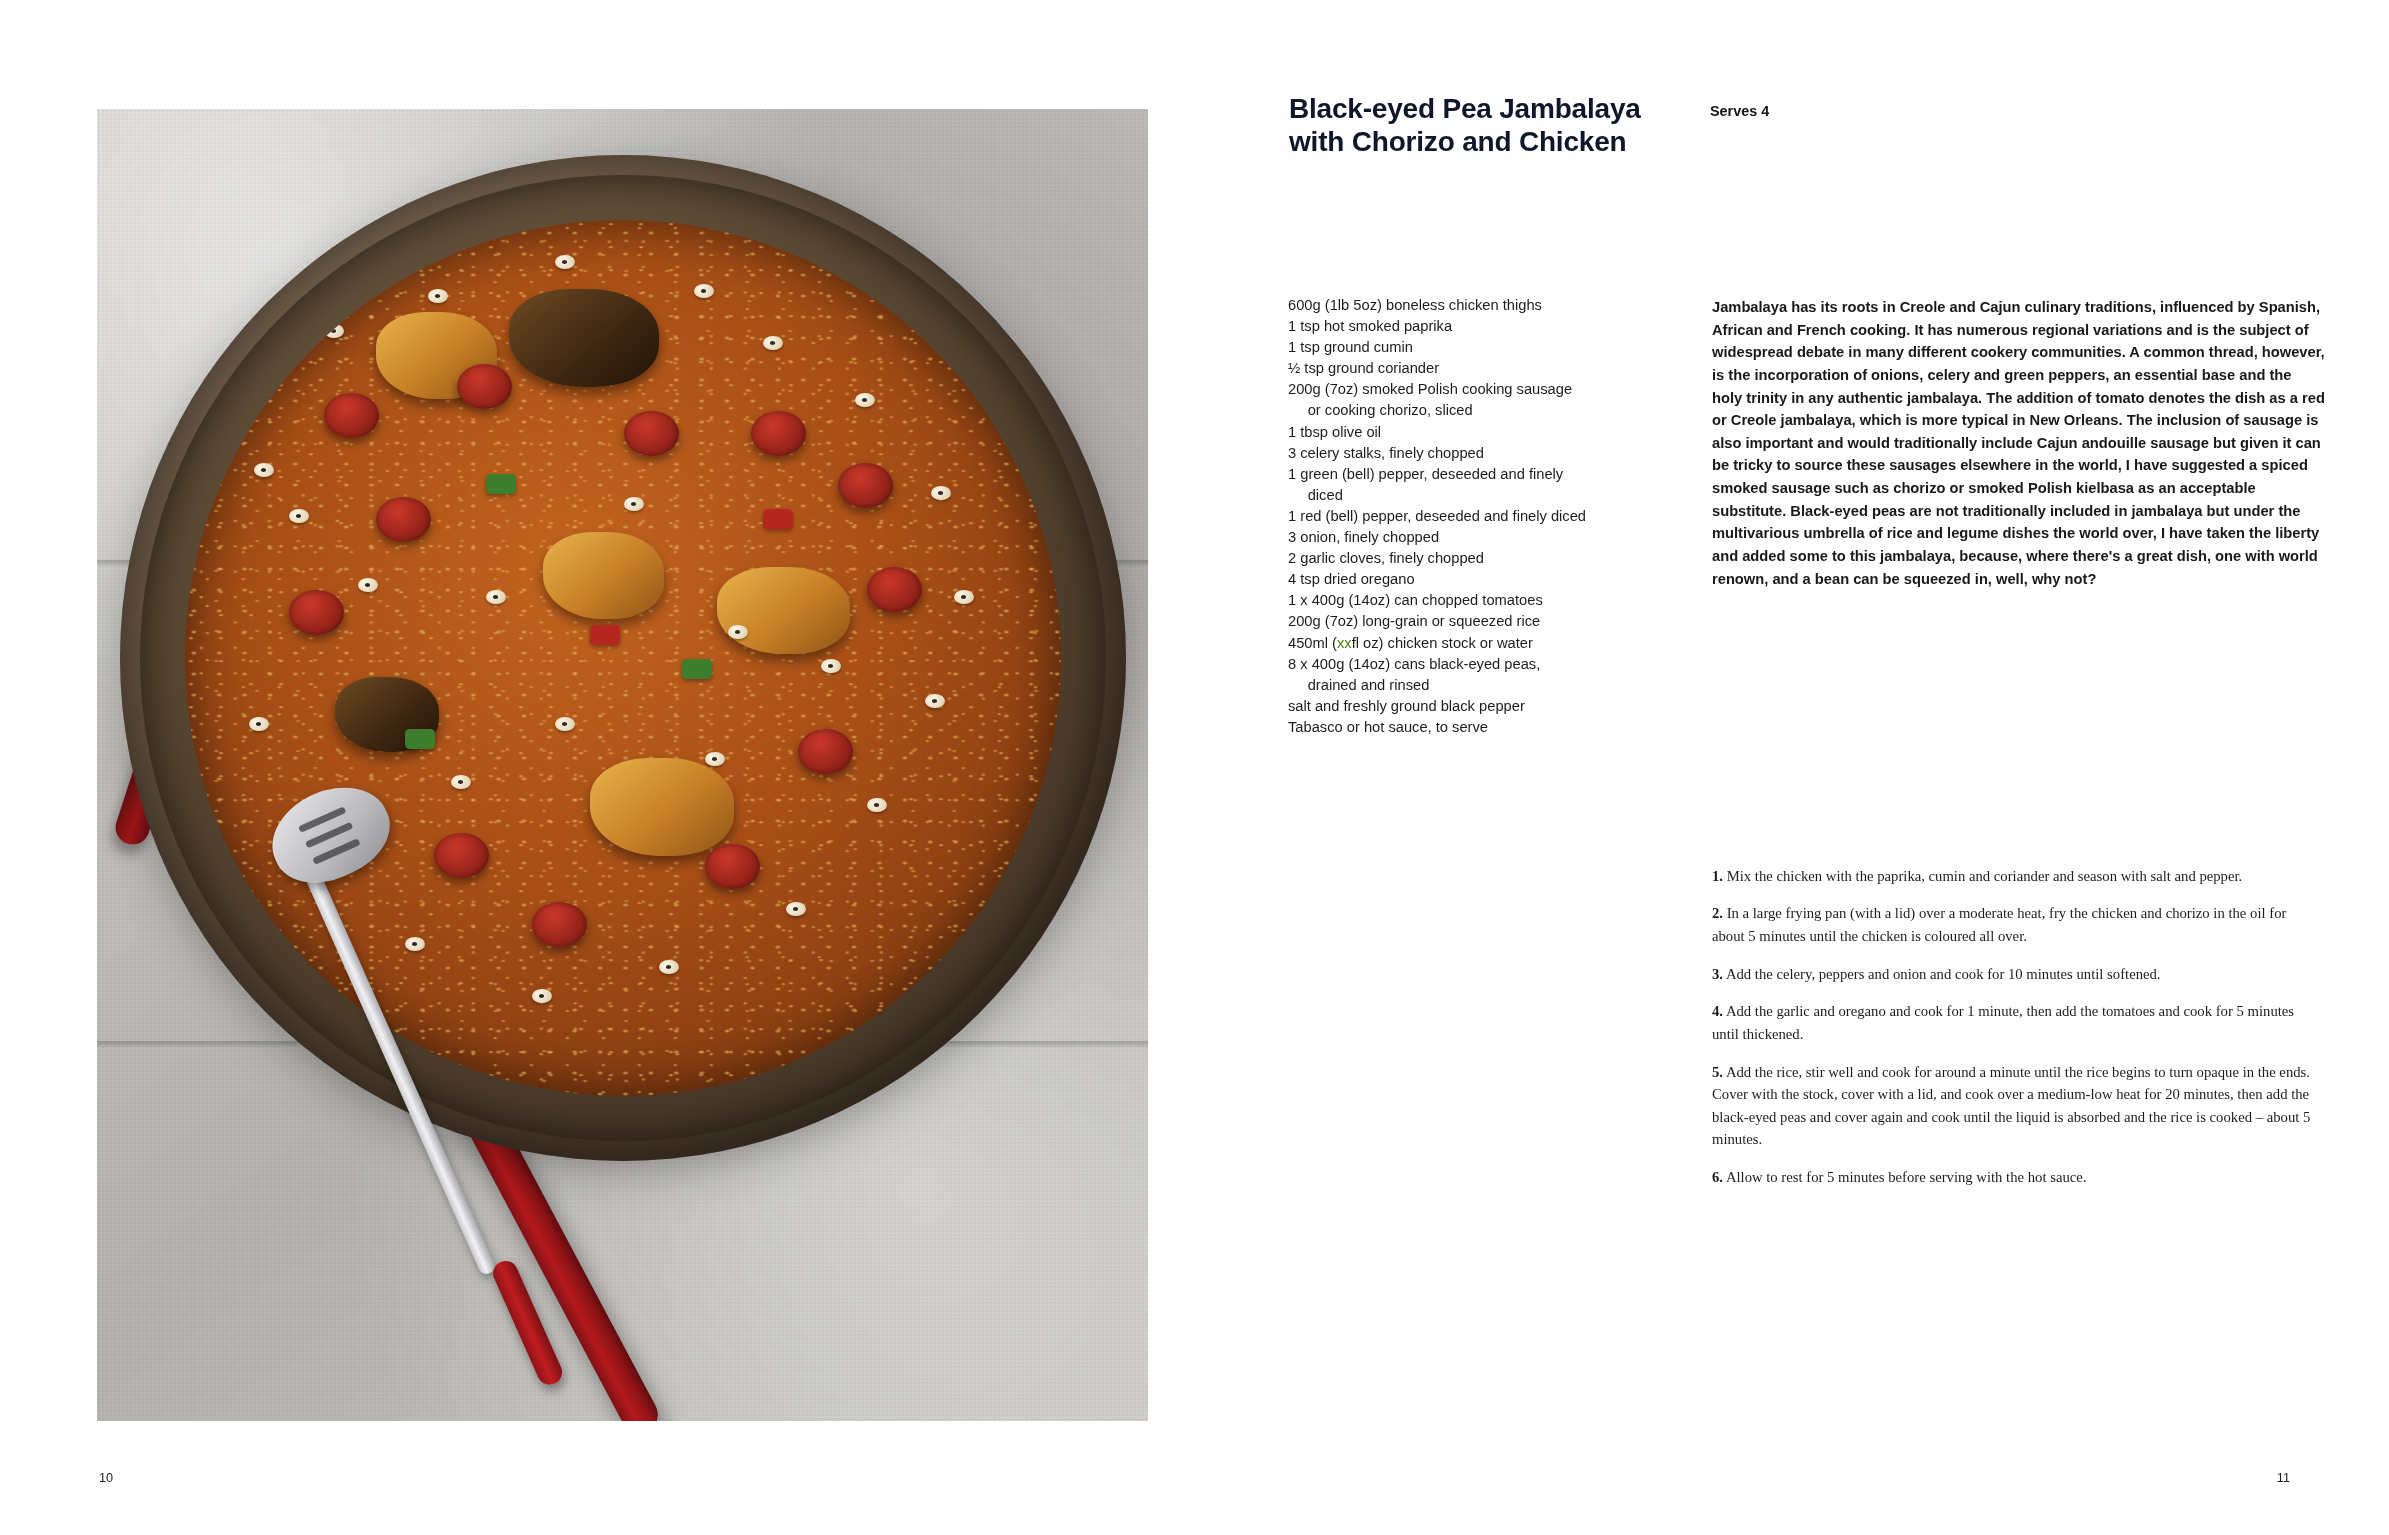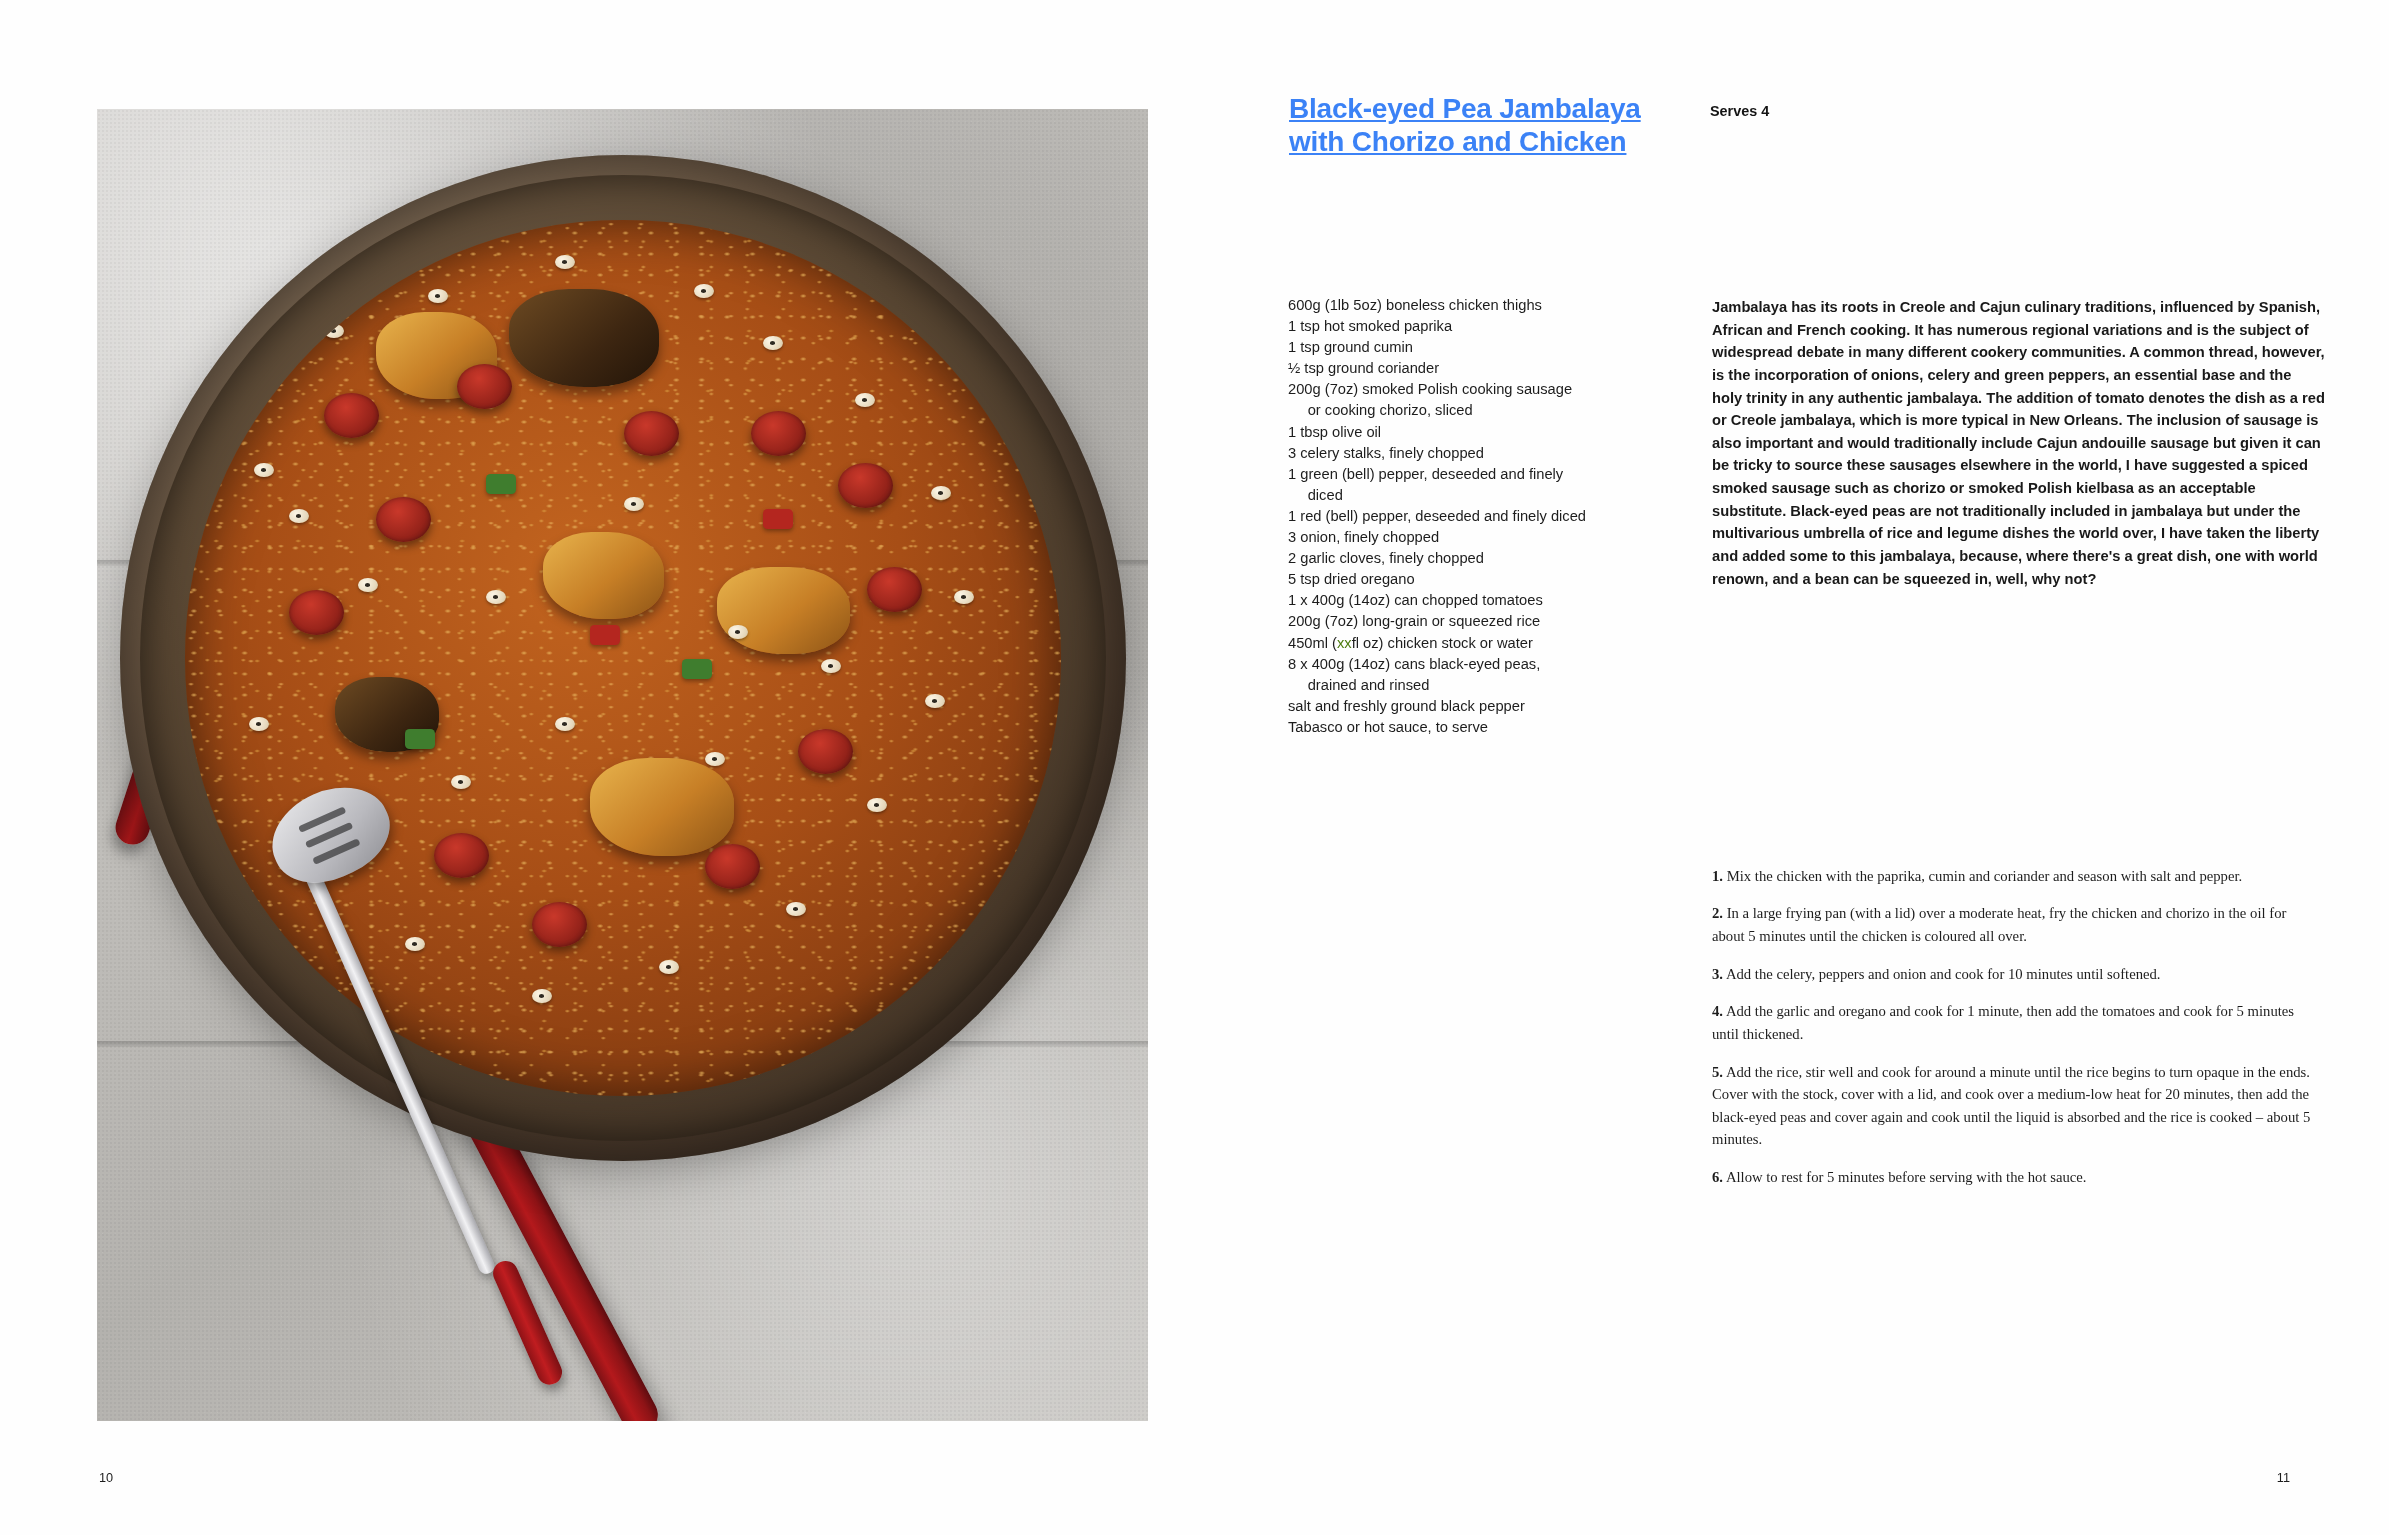--- a/index.html
+++ b/index.html
@@ -215,22 +215,21 @@
   
   .title {
     position: absolute;
     left: 1289px;
     top: 92px;
     width: 405px;
     font-size: 28px;
     line-height: 1.18;
     font-weight: bold;
     letter-spacing: -0.2px;
-    color: #3b82f6;
-    text-decoration: underline;
+    color: #0f172a;
   }
   .serves {
     position: absolute;
     left: 1710px;
     top: 103px;
     font-size: 14.4px;
     font-weight: bold;
     color: #141414;
   }
   .ingredients {
@@ -373,21 +372,21 @@
       <div class="line">½ tsp ground coriander</div>
       <div class="line">200g (7oz) smoked Polish cooking sausage</div>
       <div class="line ind">or cooking chorizo, sliced</div>
       <div class="line">1 tbsp olive oil</div>
       <div class="line">3 celery stalks, finely chopped</div>
       <div class="line">1 green (bell) pepper, deseeded and finely</div>
       <div class="line ind">diced</div>
       <div class="line">1 red (bell) pepper, deseeded and finely diced</div>
       <div class="line">3 onion, finely chopped</div>
       <div class="line">2 garlic cloves, finely chopped</div>
-      <div class="line">5 tsp dried oregano</div>
+      <div class="line">4 tsp dried oregano</div>
       <div class="line">1 x 400g (14oz) can chopped tomatoes</div>
       <div class="line">200g (7oz) long-grain or squeezed rice</div>
       <div class="line">450ml (<span class="xx">xx</span>fl oz) chicken stock or water</div>
       <div class="line">8 x 400g (14oz) cans black-eyed peas,</div>
       <div class="line ind">drained and rinsed</div>
       <div class="line">salt and freshly ground black pepper</div>
       <div class="line">Tabasco or hot sauce, to serve</div>
     </div>
 
   <div class="intro">Jambalaya has its roots in Creole and Cajun culinary traditions, influenced by Spanish, African and French cooking. It has numerous regional variations and is the subject of widespread debate in many different cookery communities. A  common thread, however, is the incorporation of onions, celery and green peppers, an essential base and the holy trinity in any authentic jambalaya. The addition of tomato denotes the dish as a red or Creole jambalaya, which is more typical in New Orleans. The inclusion of sausage is also important and would traditionally include Cajun andouille sausage but given it can be tricky to source these sausages elsewhere in the world, I have suggested a spiced smoked sausage such as chorizo or smoked Polish kielbasa as an acceptable substitute. Black-eyed peas are not traditionally included in jambalaya but under the multivarious umbrella of rice and legume dishes the world over, I have taken the liberty and added some to this jambalaya, because, where there's a great dish, one with world renown, and a bean can be squeezed in, well, why not?</div>

